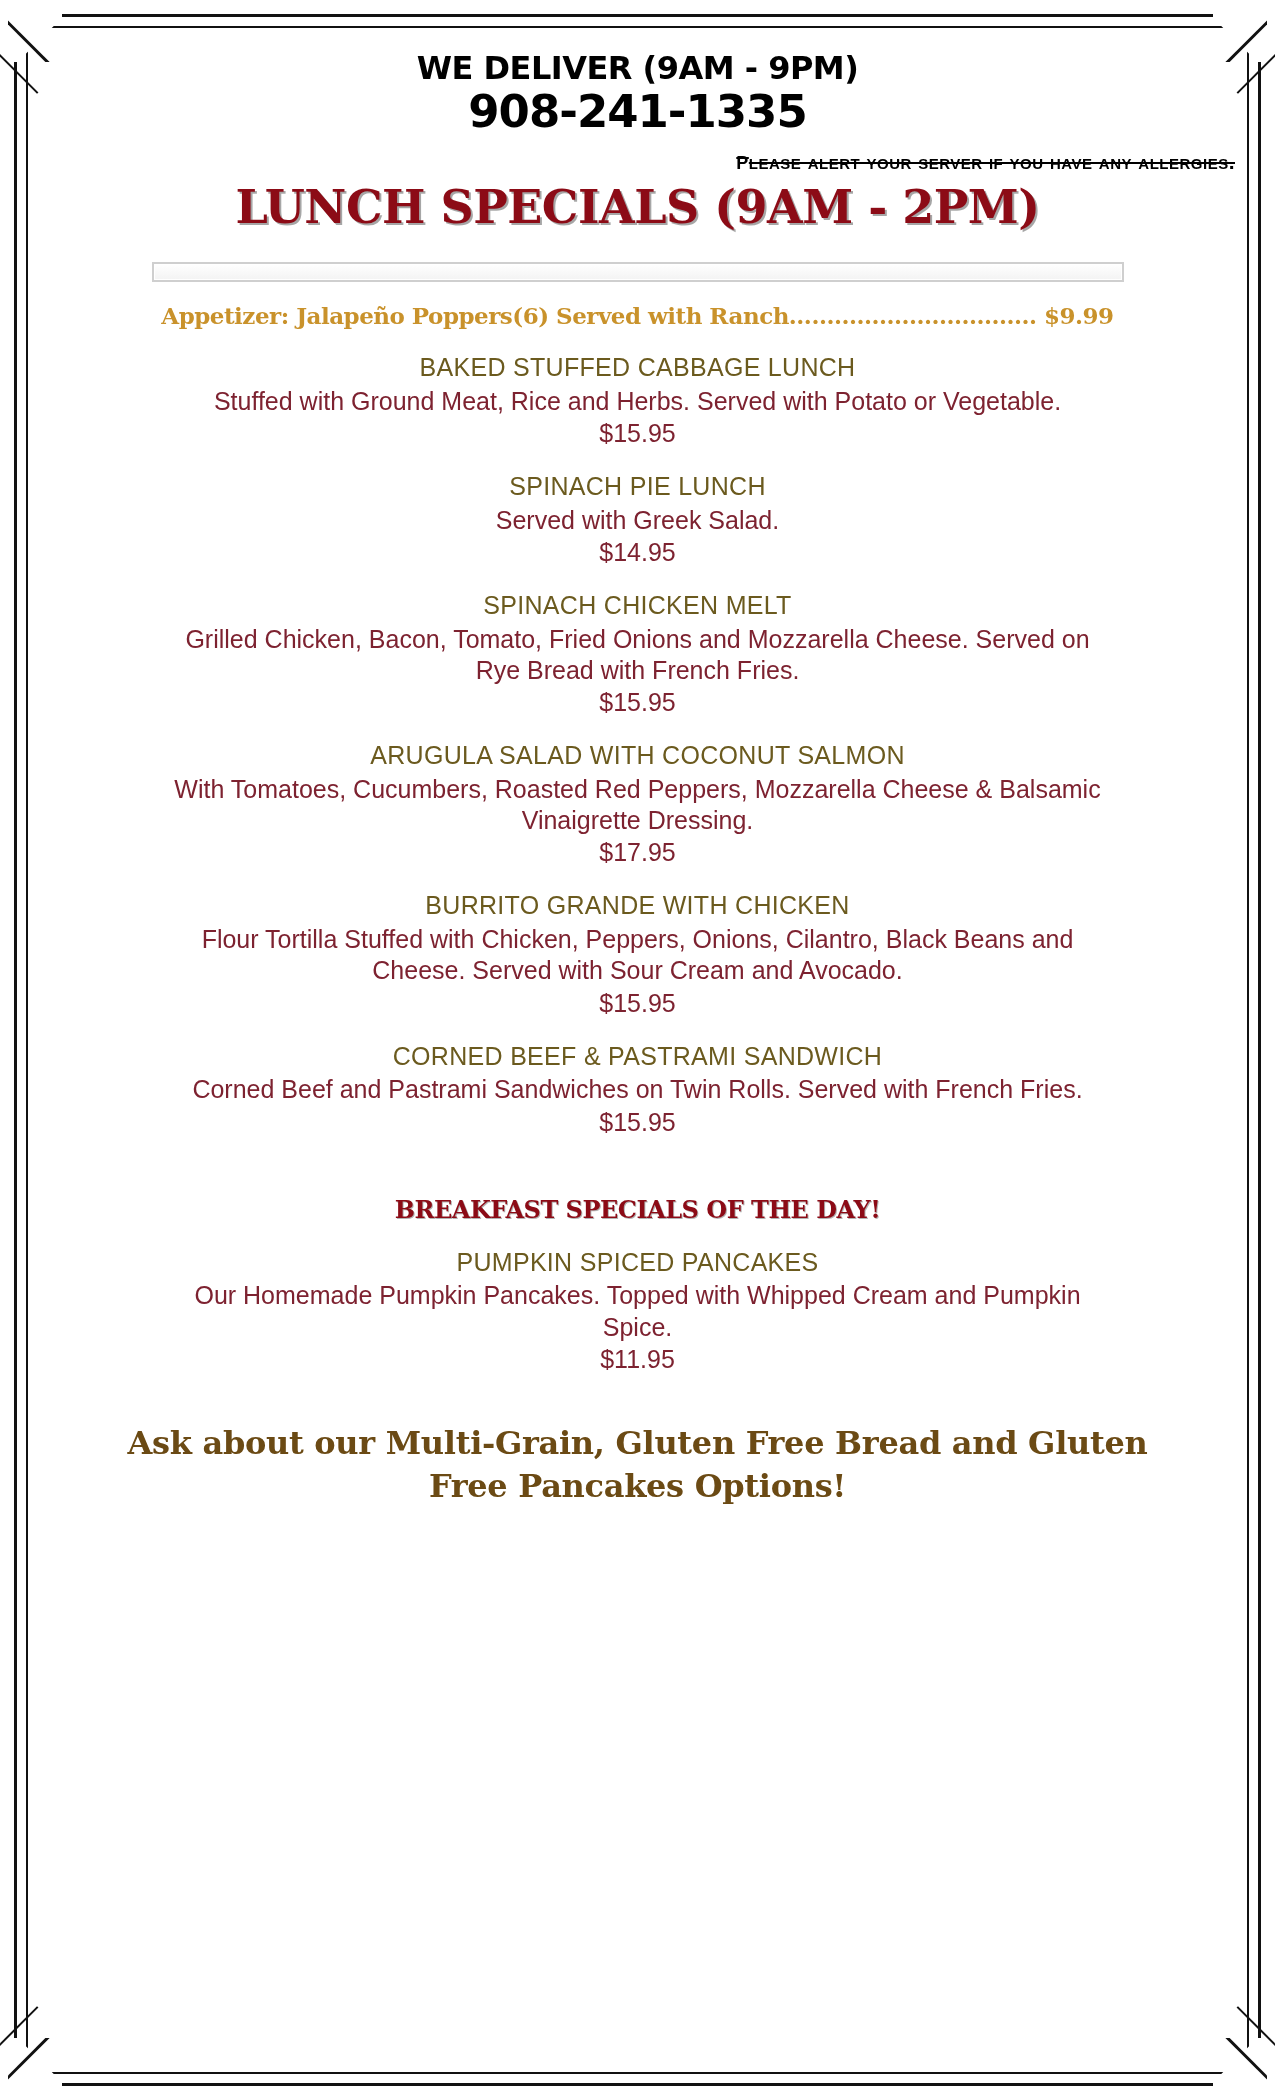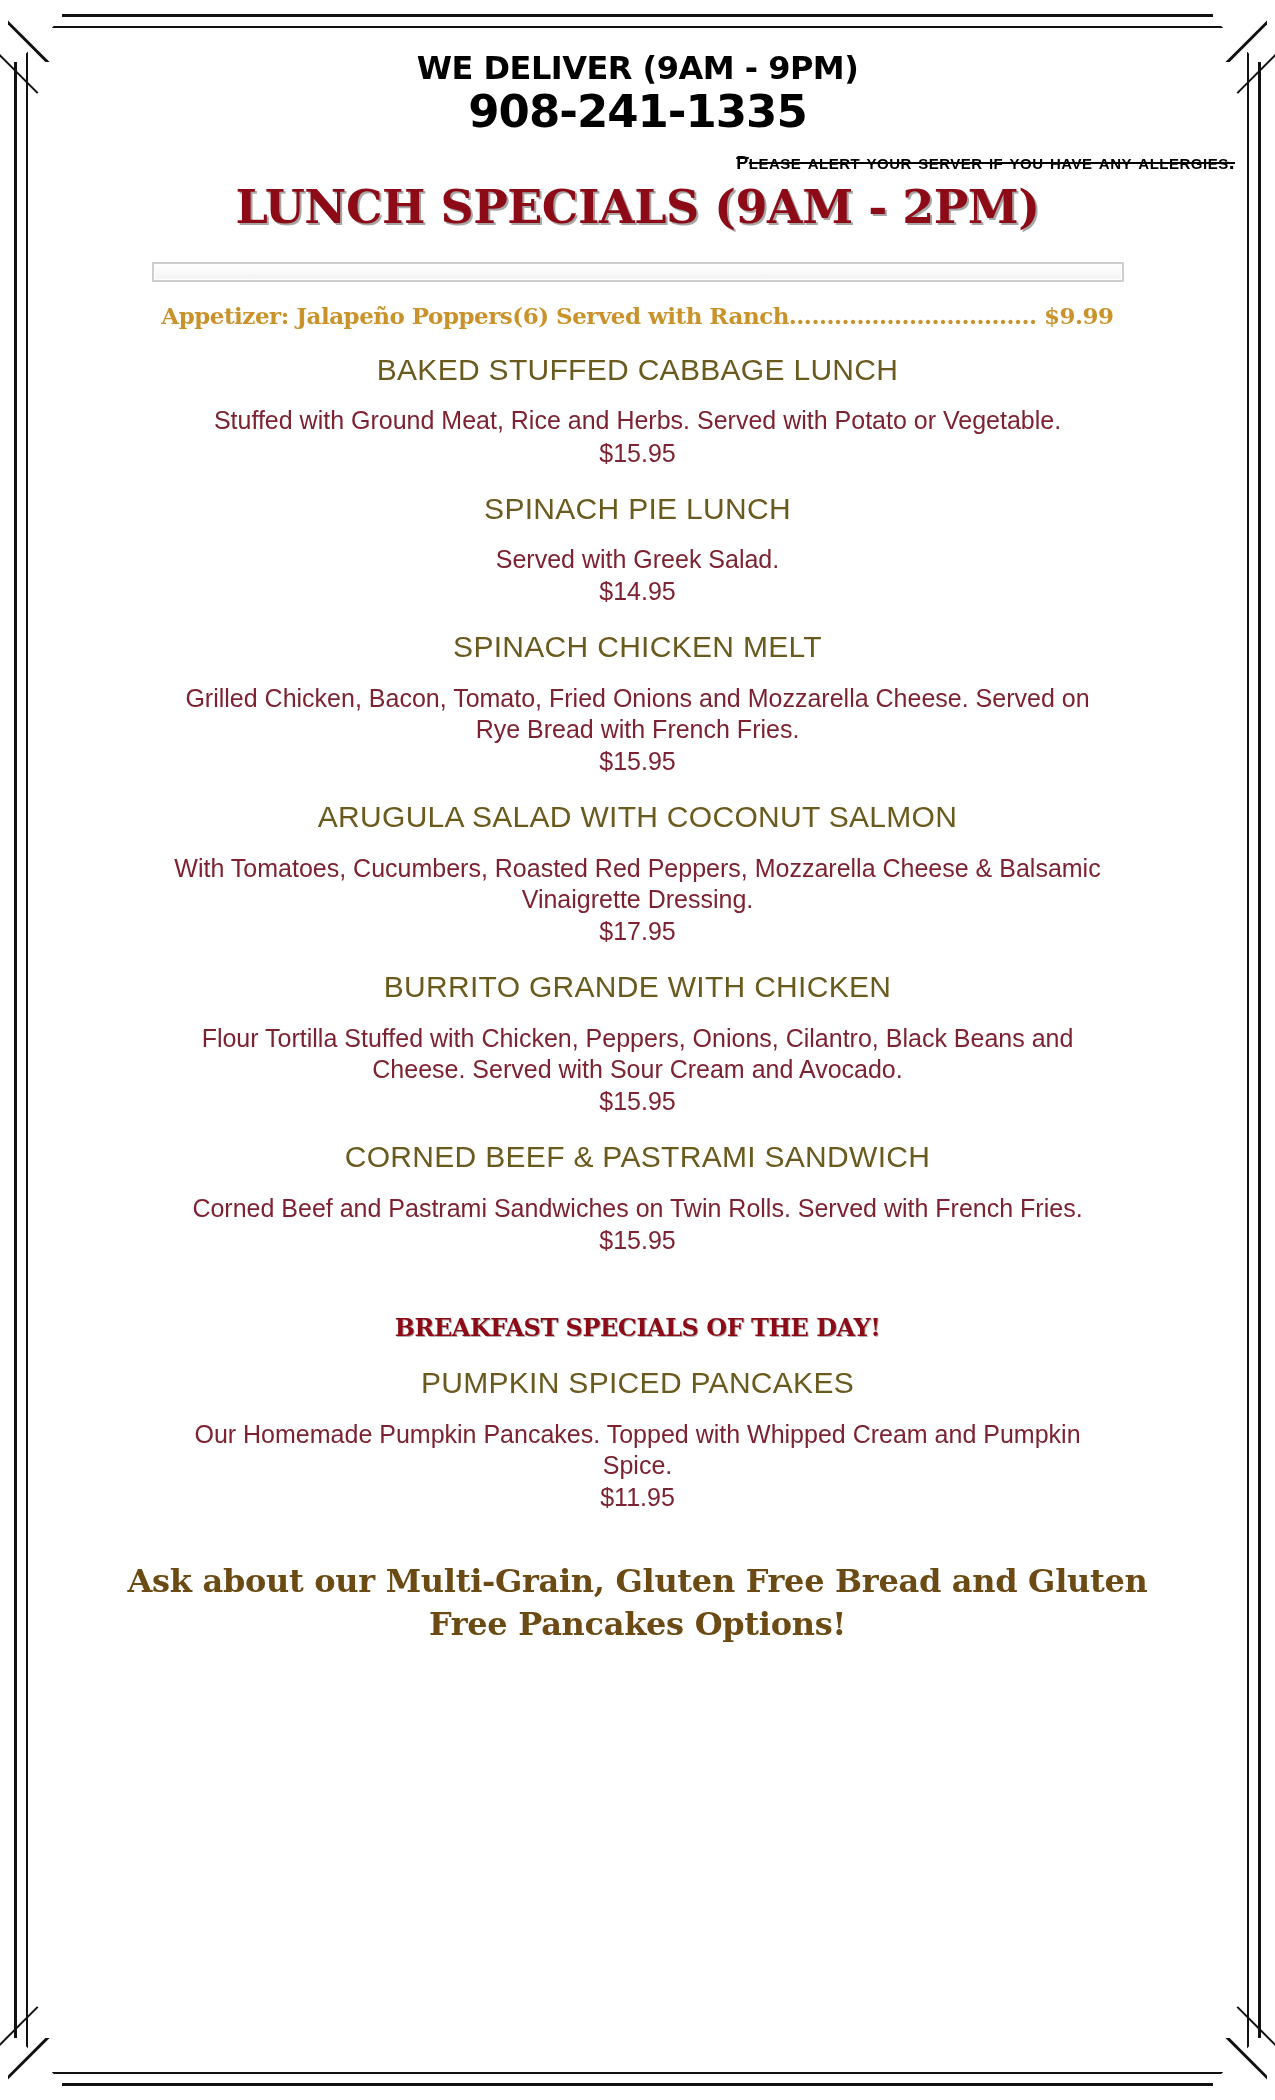--- a/index.html
+++ b/index.html
@@ -138,31 +138,31 @@
     font-weight: bold;
     font-size: 23px;
     color: #c9922b;
     margin-top: 20px;
     letter-spacing: -0.5px;
   }
 
   .item { margin-top: 24px; }
   .item-name {
     font-family: "Liberation Sans", sans-serif;
-    font-size: 30px;
+    font-size: 25px;
     color: #6b5a1e;
     letter-spacing: 0.3px;
     line-height: 1.15;
   }
   .item-desc {
     font-family: "Liberation Sans", sans-serif;
     font-size: 25px;
     color: #7d2230;
     line-height: 1.25;
-    margin-top: 18px;
+    margin-top: 4px;
     padding: 0 120px;
   }
   .item-price {
     font-family: "Liberation Sans", sans-serif;
     font-size: 25px;
     color: #7d2230;
     margin-top: 2px;
   }
 
   .breakfast-title {

